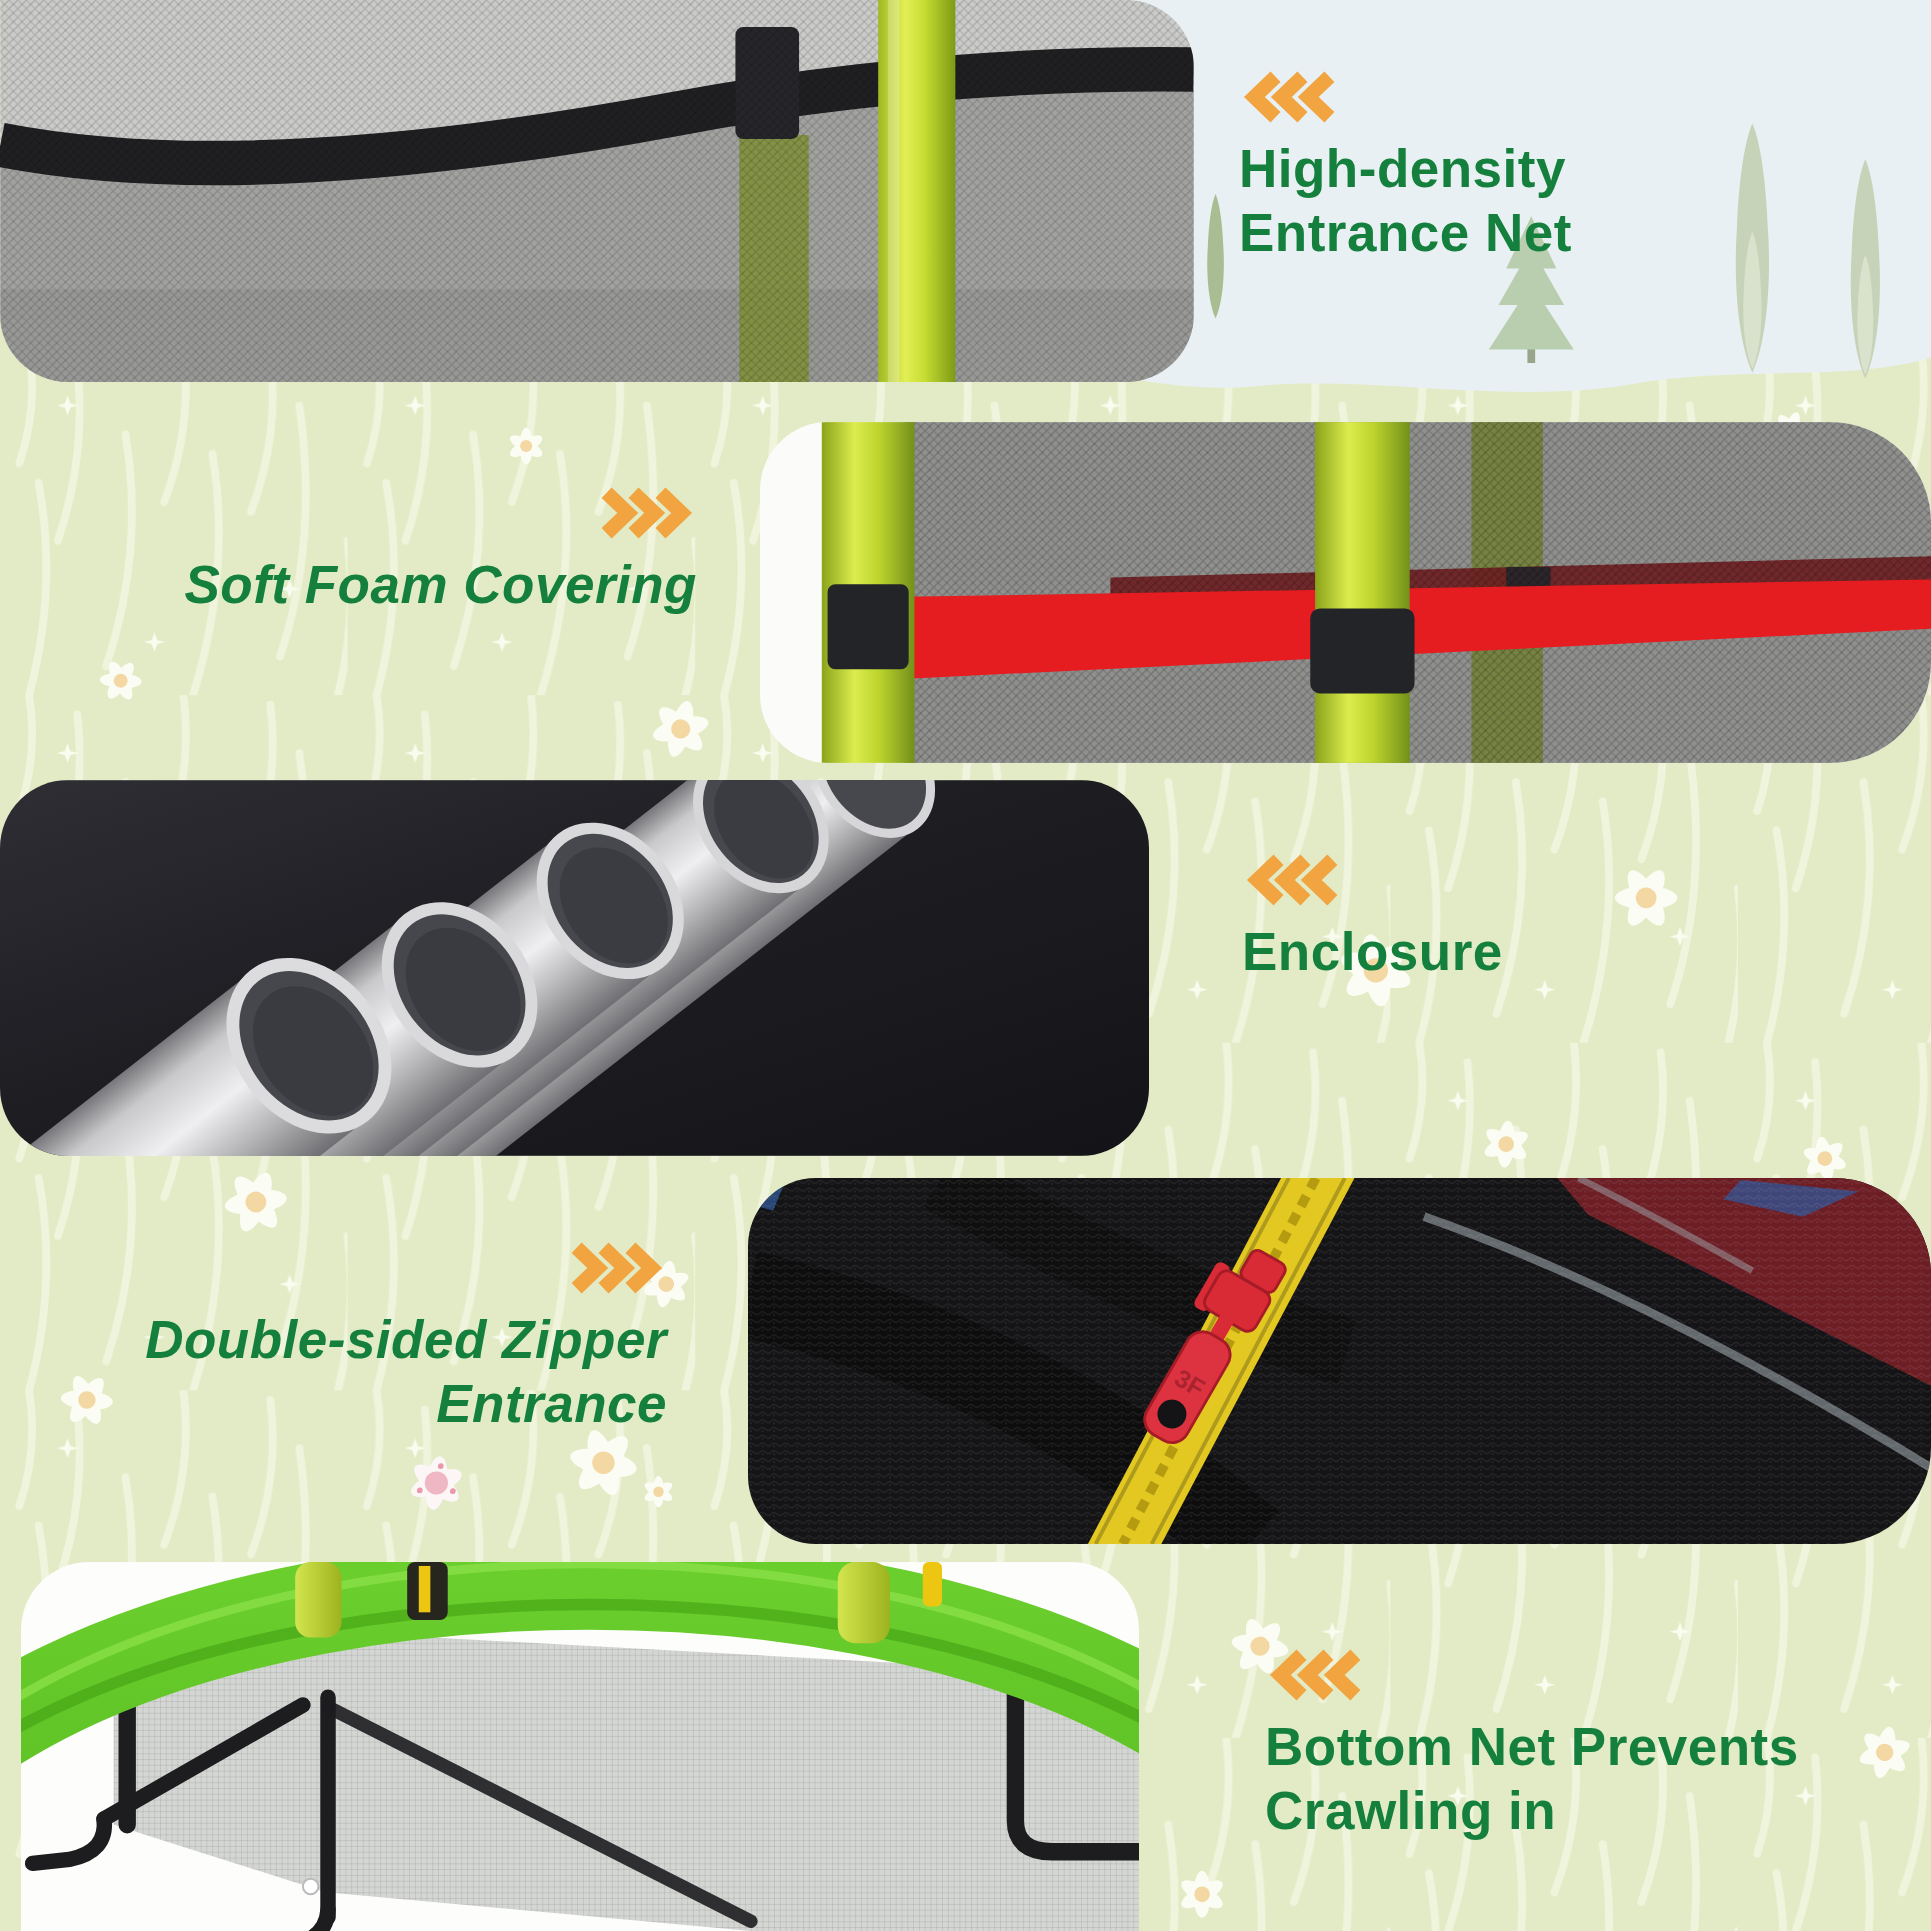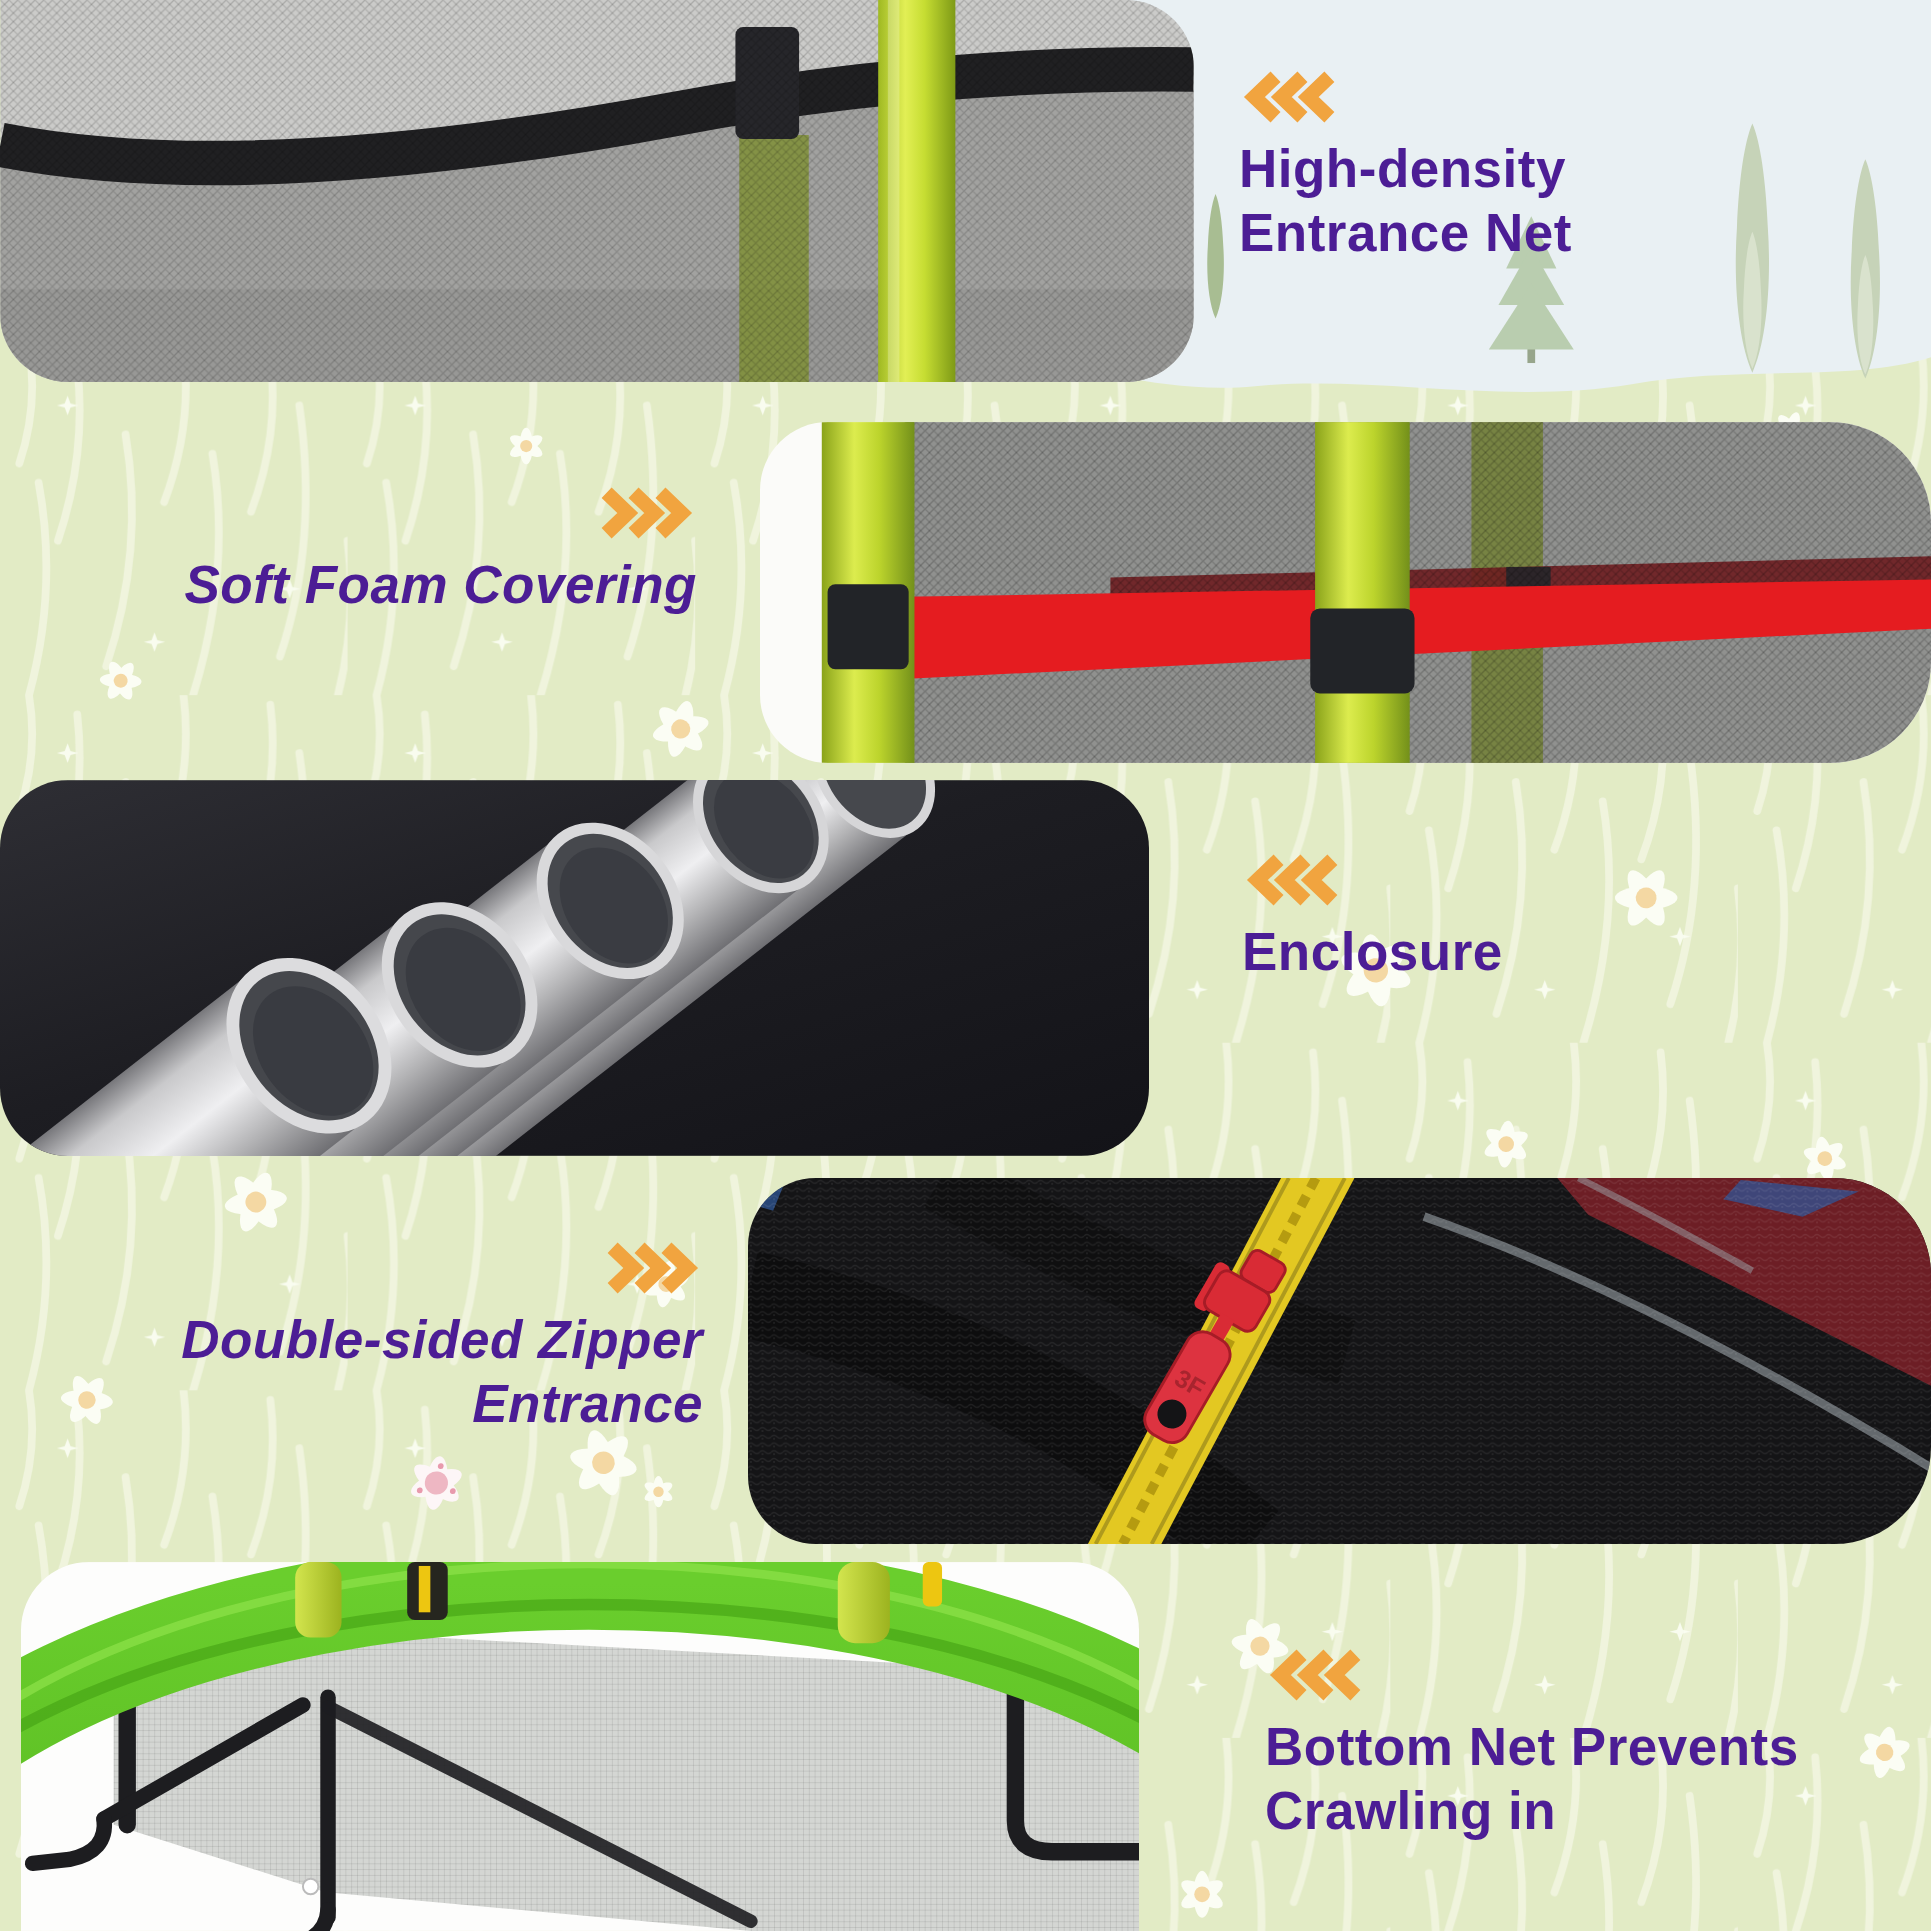--- a/index.html
+++ b/index.html
@@ -9,32 +9,32 @@
     font-family:"Liberation Sans", sans-serif;
   }
   #bg{position:absolute;left:0;top:0;}
   .photo{position:absolute;overflow:hidden;}
   .photo svg{display:block;width:100%;height:100%;}
   .p1{left:0;top:0;width:1194px;height:382px;border-radius:0 68px 68px 68px;}
   .p2{left:760px;top:422px;width:1171px;height:341px;border-radius:68px 101px 101px 68px;}
   .p3{left:0;top:780px;width:1149px;height:376px;border-radius:68px;}
   .p4{left:748px;top:1178px;width:1183px;height:366px;border-radius:68px 97px 97px 68px;}
   .p5{left:21px;top:1562px;width:1118px;height:369px;border-radius:68px 68px 0 0;}
-  .feature{position:absolute;color:#4c1d95;}
+  .feature{position:absolute;color:#15803d;}
   .f-lines{margin-top:13.5px;font-size:53px;line-height:64px;font-weight:bold;letter-spacing:0.5px;}
   .line{display:block;white-space:nowrap;}
   .line:empty{display:none;}
   .align-right{text-align:right;font-style:italic;}
   .align-right .chev{margin-left:auto;display:block;}
   .chev{display:block;}
   .chev path{stroke:#F1A43F;stroke-width:15;fill:none;stroke-linejoin:miter;}
   .f1{left:1239px;top:71px;}
   .f2{right:1234px;top:487px;}
   .f3{left:1242px;top:854px;}
-  .f4{right:1228px;top:1242px;text-align:right;}
+  .f4{right:1264px;top:1242px;text-align:right;}
   .f5{left:1265px;top:1649px;}
 </style>
 </head>
 <body>
 
 <div id="canvas">
 
   <svg id="bg" width="1931" height="1931" viewBox="0 0 2000 2000">
     <defs>
       <pattern id="meadow" width="360" height="360" patternUnits="userSpaceOnUse">

